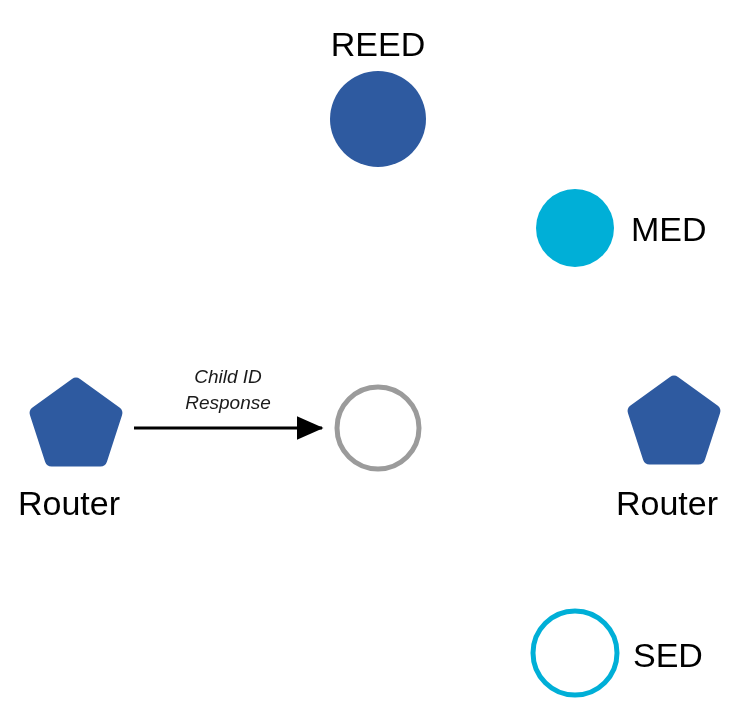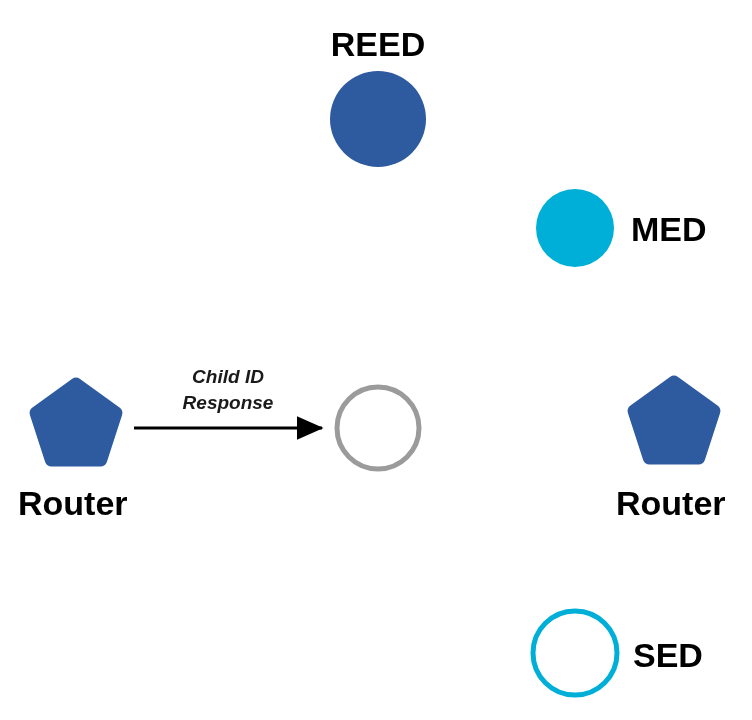--- a/index.html
+++ b/index.html
@@ -11,21 +11,20 @@
     width: 752px;
     height: 720px;
     font-family: "Liberation Sans", sans-serif;
     overflow: hidden;
   }
   #diagram-root {
     position: relative;
     width: 752px;
     height: 720px;
     background: #ffffff;
-    font-weight: bold;
   }
   svg.diagram-canvas {
     display: block;
     width: 752px;
     height: 720px;
   }
   text.node-label {
     font-family: "Liberation Sans", sans-serif;
     font-size: 34px;
     fill: #000000;

